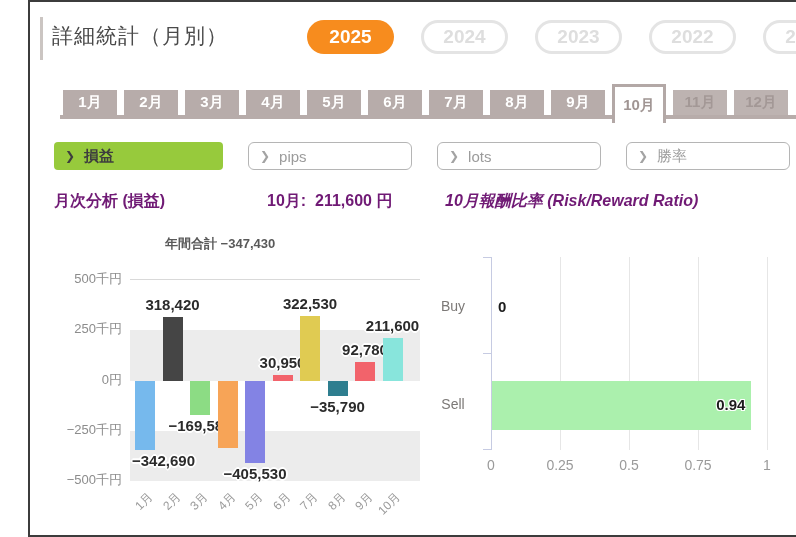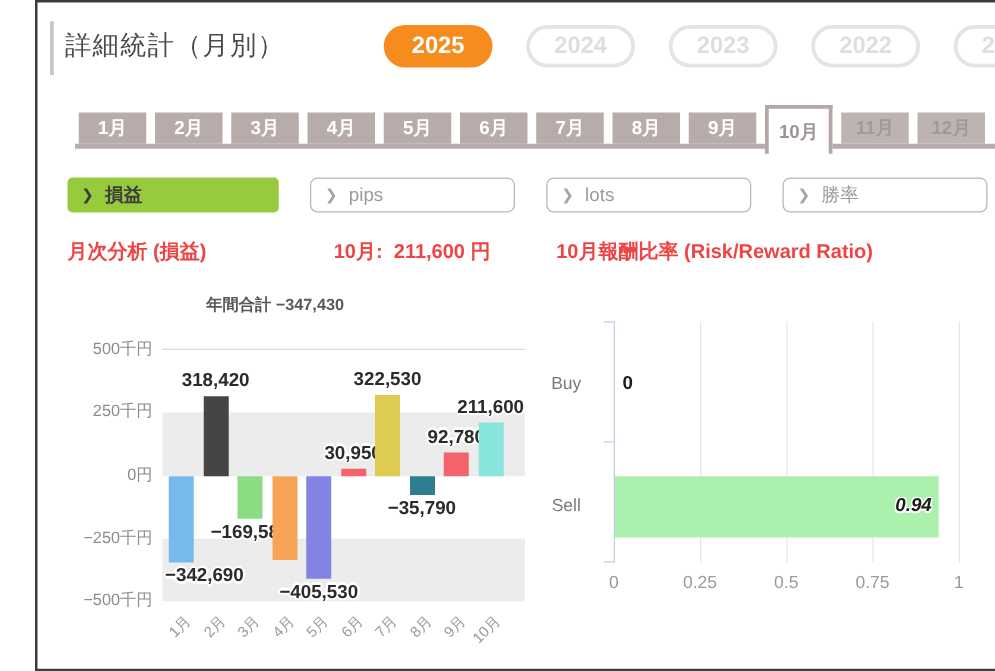--- a/index.html
+++ b/index.html
@@ -36,24 +36,24 @@
   .filters{position:absolute;left:24px;top:140px;display:flex;gap:25px;}
   .filter{
     box-sizing:border-box;width:164px;height:28px;border-radius:6px;
     background:#fff;border:1px solid #b5b5b5;color:#9b9b9b;font-size:15px;
     display:flex;align-items:center;padding:0 11px;gap:9px;cursor:pointer;
   }
   .filter .chev{font-size:12px;color:#a3a3a3;}
   .filter.active{width:169px;background:#97ca3c;border:none;border-radius:4px;color:#3e3e3e;font-weight:bold;}
   .filter.active .chev{color:#3e3e3e;font-weight:bold;}
   
-  .sec{position:absolute;top:189px;font-size:16px;font-weight:bold;color:#ef4444;white-space:pre;}
+  .sec{position:absolute;top:189px;font-size:16px;font-weight:bold;color:#701a75;white-space:pre;}
   .sec.left{left:24px;}
   .sec.total{left:237px;}
-  .sec.right{left:415px;}
+  .sec.right{left:415px;font-style:italic;}
   
   .chart1-title{position:absolute;left:135px;top:233px;font-size:13px;font-weight:bold;color:#595959;}
   .ylabels{position:absolute;left:16px;top:0;width:76px;height:537px;}
   .ylab{position:absolute;right:0;font-size:13px;color:#8c8c8c;white-space:nowrap;}
   .plot{position:absolute;left:100px;top:277px;width:290px;height:224px;border-top:1px solid #d9d9d9;}
   .band{position:absolute;left:0;width:290px;background:#ececec;}
   .band.b1{top:50px;height:51px;}
   .band.b2{top:151px;height:50px;}
   .bar{position:absolute;}
   .vlab{position:absolute;font-size:15px;font-weight:bold;color:#2b2b2b;white-space:nowrap;
@@ -210,16 +210,16 @@
       <div class="rxanchor" style="left: 276px; top: 200px;">
         <span class="rxlab">1</span>
       </div>
       <div class="rtick" style="top: 0px;"></div>
       <div class="rtick" style="top: 96px;"></div>
       <div class="rtick" style="top: 192px;"></div>
       <div class="rcat" style="top: 41px;">Buy</div>
       <div class="rval" style="left: 7px; top: 41px;">0</div>
       <div class="rcat" style="top: 139px;">Sell</div>
       <div class="rbar" style="width: 259.44px; top: 124px; background: rgb(171, 240, 173);"></div>
-      <div class="rval" style="top: 139px; left: 154.44px; width: 100px; text-align: right; font-style: italic;">0.94</div>
+      <div class="rval" style="top: 139px; left: 154.44px; width: 100px; text-align: right;">0.94</div>
     </div>
 
 </div>
 
 </body></html>

